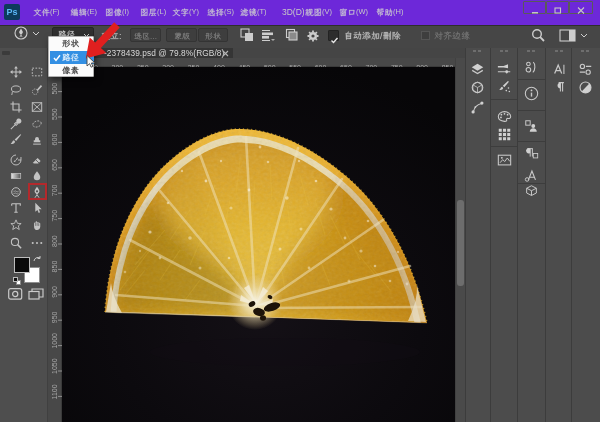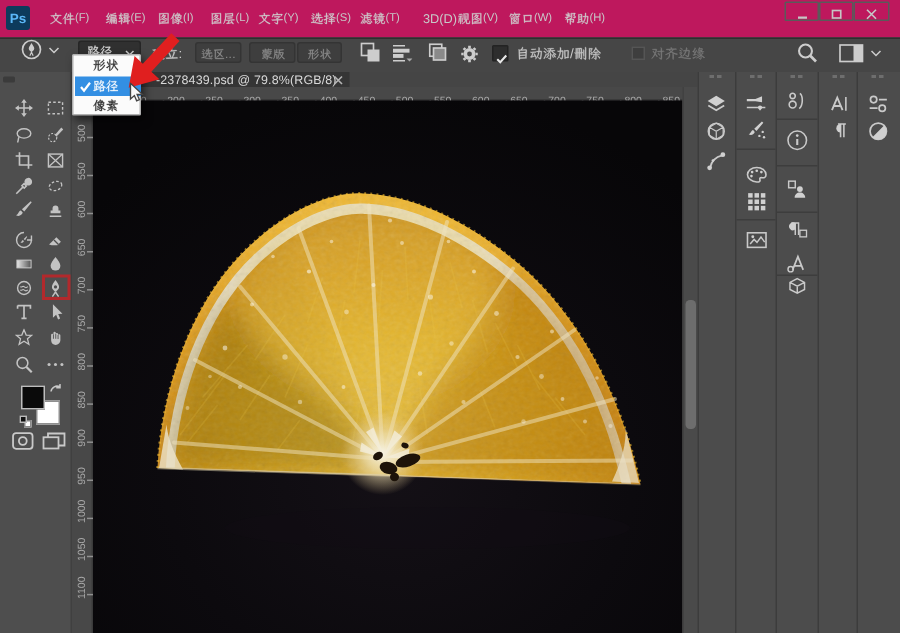--- a/index.html
+++ b/index.html
@@ -1,18 +1,18 @@
 <!DOCTYPE html>
 <html><head><meta charset="utf-8"><style>
 *{margin:0;padding:0;box-sizing:border-box}
 html,body{width:600px;height:422px;overflow:hidden;background:#4c4c4c;
 font-family:"Liberation Sans",sans-serif;-webkit-font-smoothing:antialiased}
 #app{position:relative;width:600px;height:422px;overflow:hidden}
 .abs{position:absolute}
-#titlebar{left:0;top:0;width:600px;height:25px;background:#be185d}
+#titlebar{left:0;top:0;width:600px;height:25px;background:#6d28d9}
 .menuitem{position:absolute;top:7px;font-size:9px;color:#d2d2d2;white-space:nowrap;line-height:11px}
 .menuitem span{font-size:7.5px;color:#c8c8c8;vertical-align:top;line-height:10px}
 .winbtn{position:absolute;top:1px;width:23px;height:13px;border:1px solid #5a5a5a;
 border-radius:1px;color:#d5d5d5;text-align:center}
 #optionsbar{left:0;top:25px;width:600px;height:23px;background:#464646;border-top:1px solid #2e2e2e}
 .obtn{position:absolute;background:#3e3e3e;border:1px solid #343434;border-radius:2px;
 text-align:center;overflow:hidden}
 #tabbar{left:0;top:48px;width:600px;height:10px;background:#454545}
 #tab{position:absolute;left:46px;top:0;width:187px;height:10px;background:#353535}
 #hruler{left:46px;top:58px;width:410px;height:9px;background:#484848;border-bottom:1px solid #3a3a3a}

